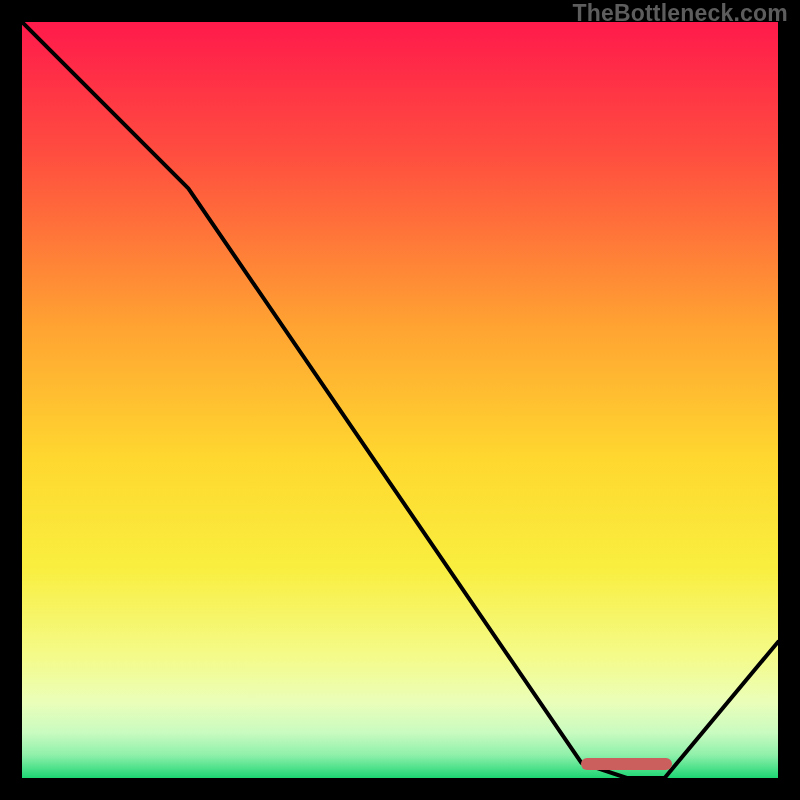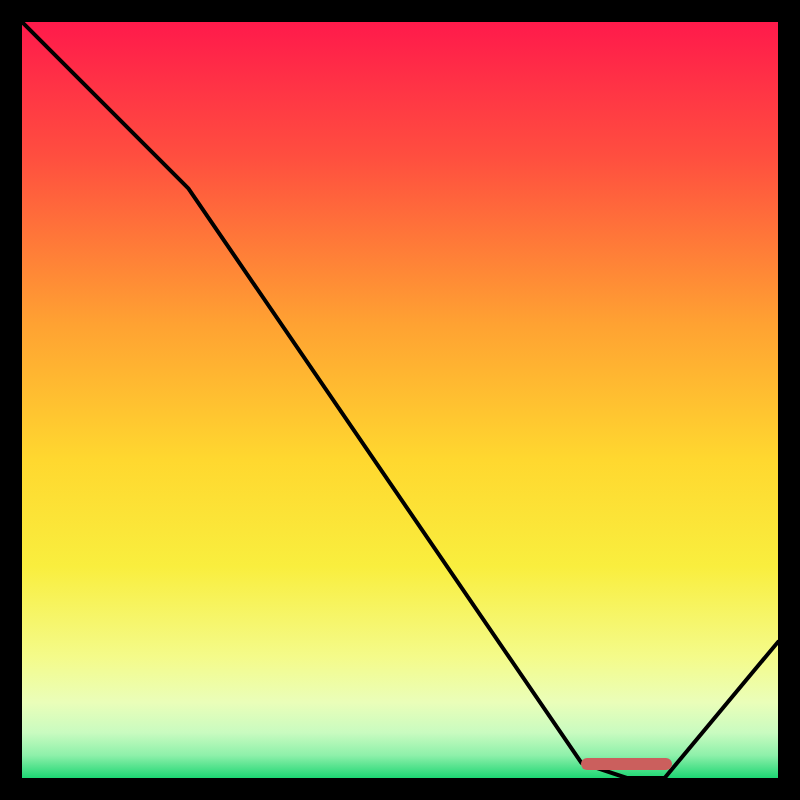--- a/index.html
+++ b/index.html
@@ -68,13 +68,14 @@
       <rect x="0" y="0" width="756" height="756" fill="url(#bg-grad)"></rect>
     </svg>
 
     <svg class="curve-svg" viewBox="0 0 756 756" preserveAspectRatio="none">
       <path id="curve-path" d="M 0 0 L 166.32 166.31999999999994 L 559.4399999999999 740.88 L 604.8000000000001 756 L 642.6 756 L 756 619.9200000000001" fill="none" stroke="#000" stroke-width="4" stroke-linejoin="round" stroke-linecap="round"></path>
     </svg>
 
     <div id="optimal-marker" class="optimal-marker" style="left: 559.44px; width: 90.72px; bottom: 8px;"></div>
   </div>
 
+  <div class="watermark">TheBottleneck.com</div>
 </div>
 
 </body></html>

